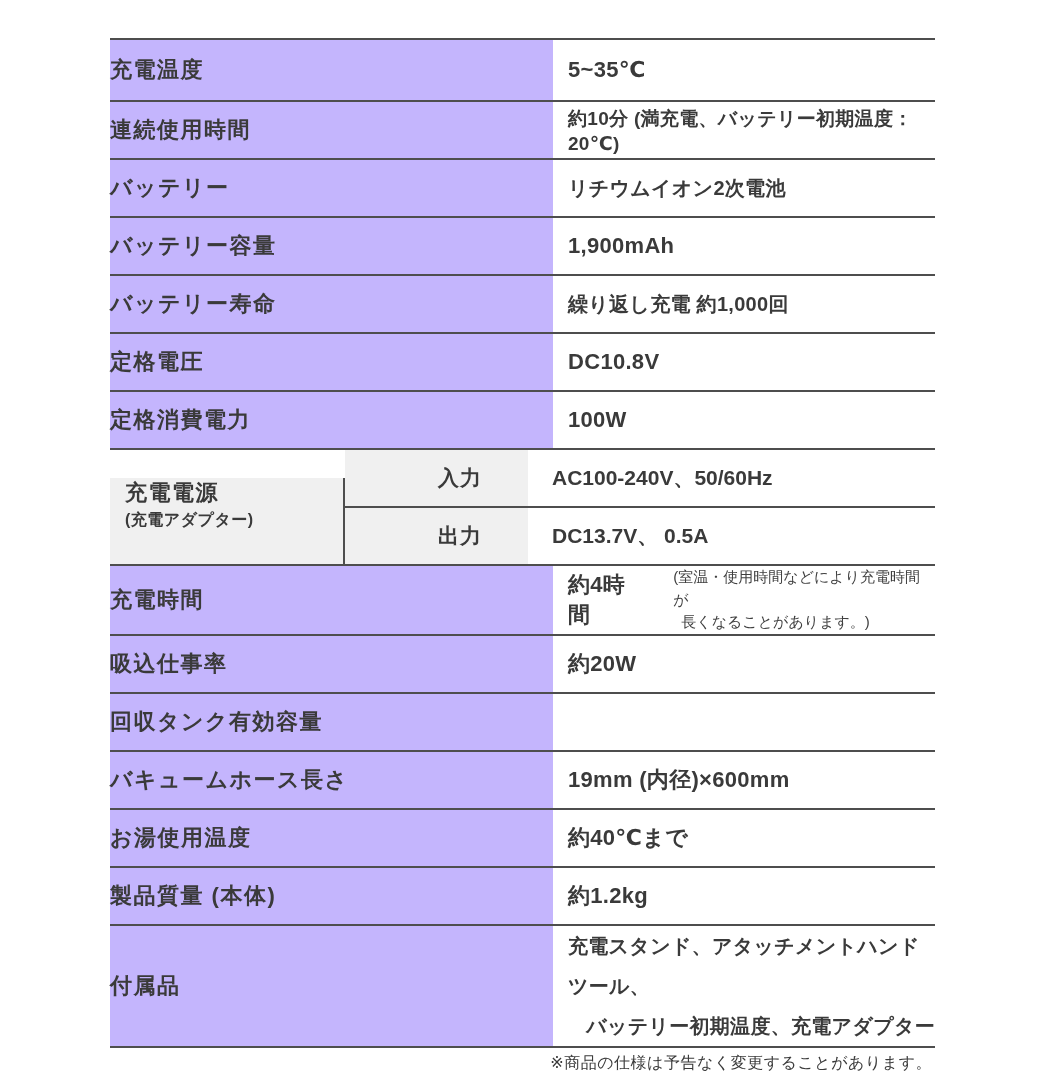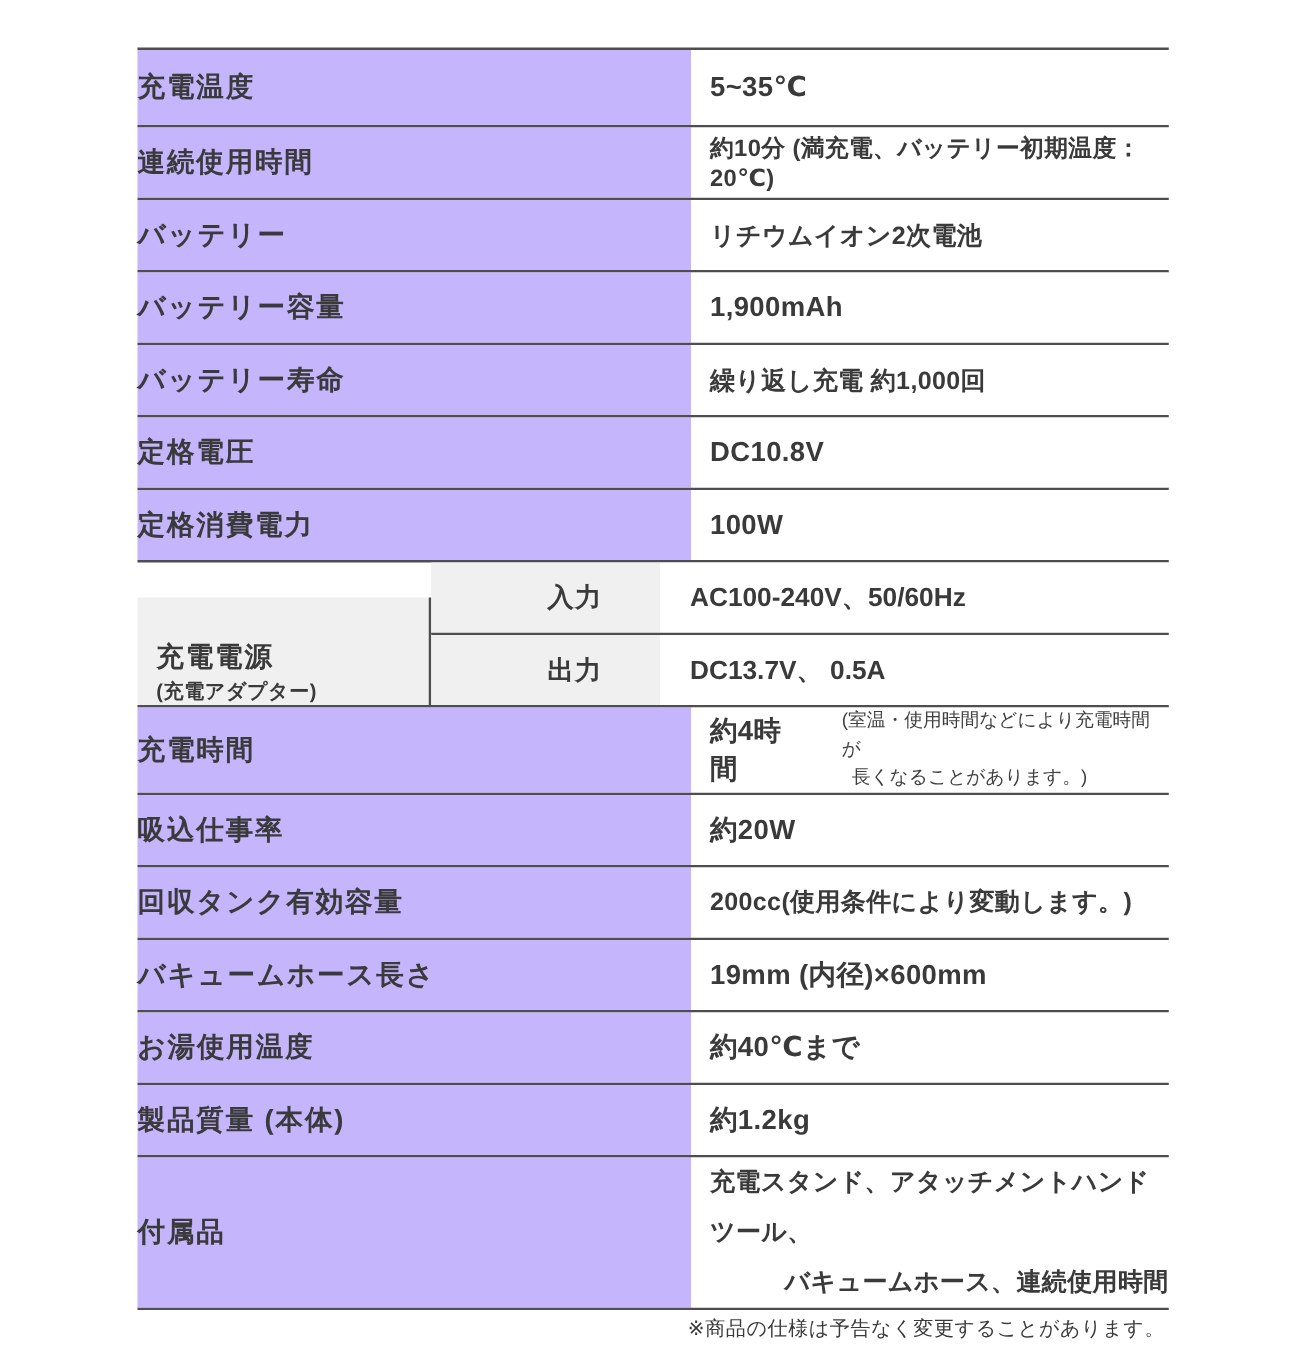--- a/index.html
+++ b/index.html
@@ -68,21 +68,21 @@
   .value-long { font-size: 19px; }
   .value-mid { font-size: 20px; }
   
   .power-label {
     width: 235px;
     box-sizing: border-box;
     background: #f0f0f0;
     border-right: 2px solid #4e4e4e;
     display: flex;
     flex-direction: column;
-    justify-content: flex-end;
+    justify-content: flex-start;
     padding-left: 15px;
     margin-top: 28px;
   }
   .power-sub { flex: 1; display: flex; flex-direction: column; }
   .power-subrow { display: flex; min-height: 56px; flex: 1; }
   .power-subrow.first { border-bottom: 2px solid #4e4e4e; }
   .power-sublabel {
     width: 136px;
     background: #f0f0f0;
     display: flex;
@@ -237,23 +237,20 @@
       </div>
       <div class="cell-value">
         <span class="value-text">約20W</span>
       </div>
     </div>
 
     <div class="row">
       <div class="cell-label">
         <span class="label-text">回収タンク有効容量</span>
       </div>
-      <div class="cell-value">
-        <span class="value-text value-mid">200cc(使用条件により変動します。)</span>
-      </div>
     </div>
 
     <div class="row">
       <div class="cell-label">
         <span class="label-text">バキュームホース長さ</span>
       </div>
       <div class="cell-value">
         <span class="value-text">19mm (内径)×600mm</span>
       </div>
     </div>
@@ -275,21 +272,21 @@
         <span class="value-text">約1.2kg</span>
       </div>
     </div>
 
     <div class="row row-tall">
       <div class="cell-label">
         <span class="label-text">付属品</span>
       </div>
       <div class="cell-value multiline">
         <span class="value-text value-mid">充電スタンド、アタッチメントハンドツール、</span>
-        <span class="value-text value-mid">バキュームホース、連続使用時間</span>
+        <span class="value-text value-mid">バッテリー初期温度、充電アダプター</span>
       </div>
     </div>
 
   </div>
 
   <div class="footnote">※商品の仕様は予告なく変更することがあります。</div>
 
 </div>
 
 </body></html>

